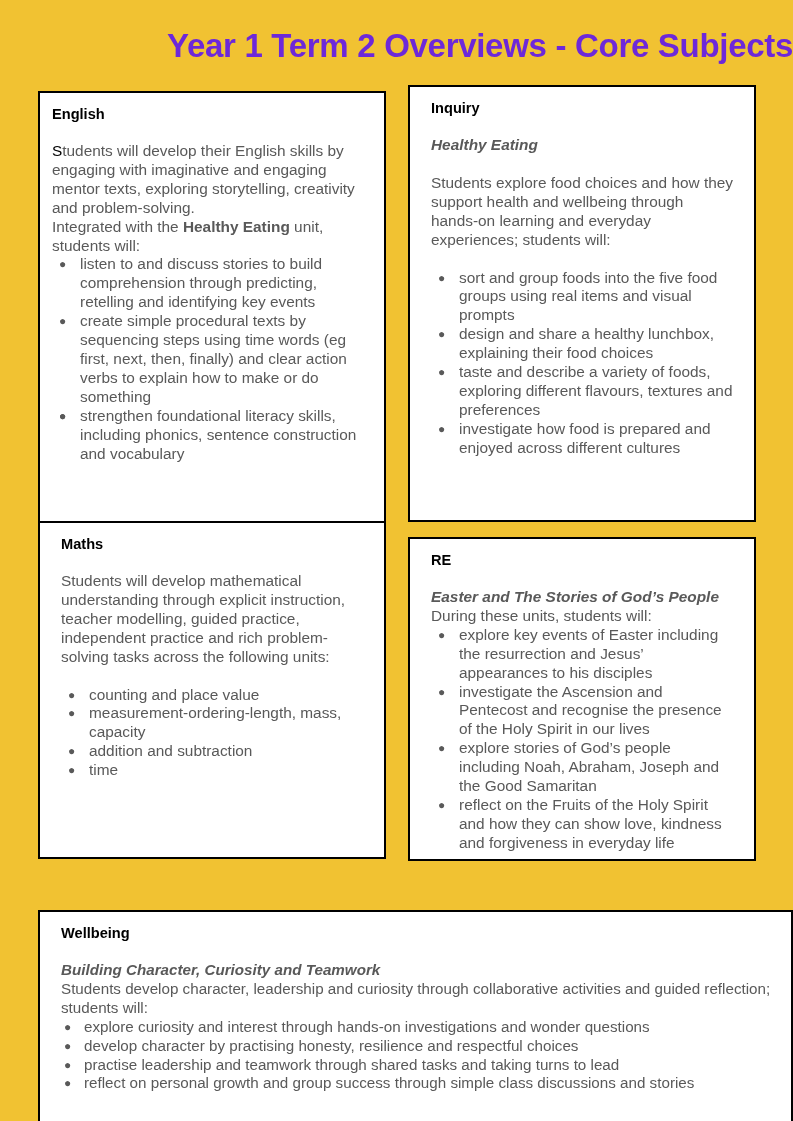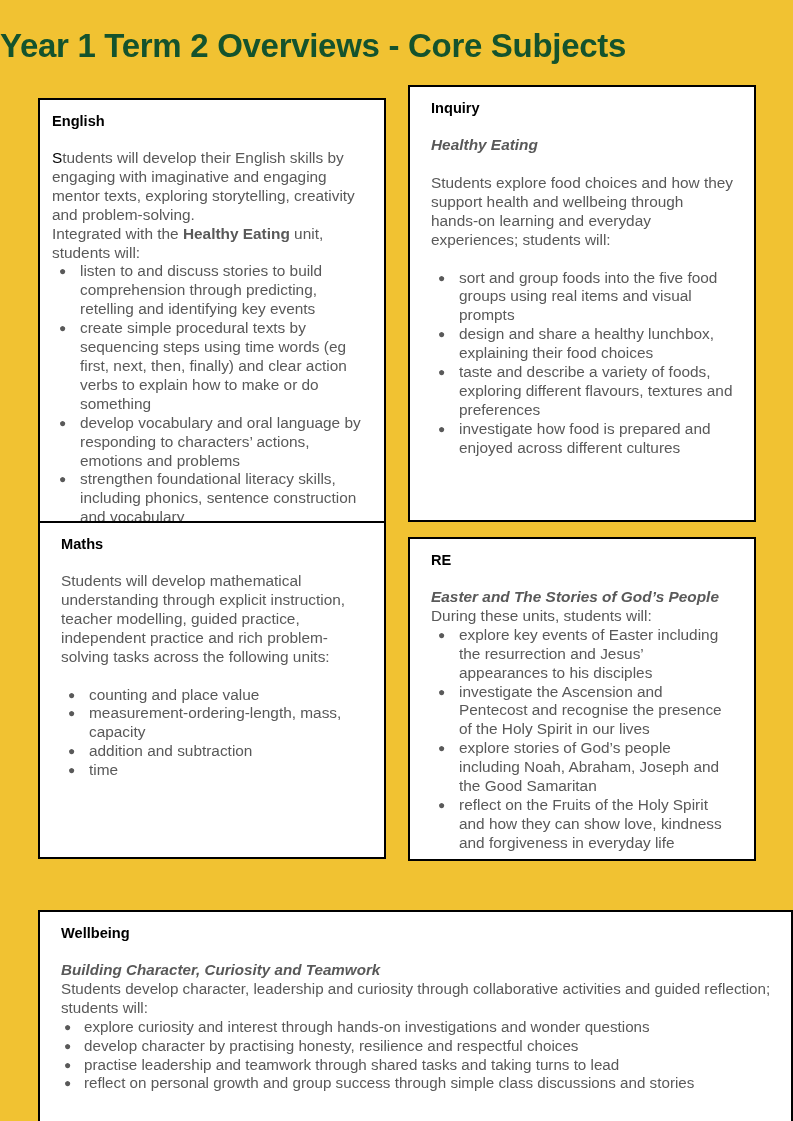--- a/index.html
+++ b/index.html
@@ -5,22 +5,22 @@
     html, body { margin: 0; padding: 0; }
     body {
       width: 793px; height: 1121px;
       background: #f1c232;
       position: relative;
       overflow: hidden;
       font-family: "Liberation Sans", sans-serif;
     }
     .title {
       position: absolute; left: 0; top: 27px; width: 793px;
-      text-align: left;
-      font-size: 33px; font-weight: bold; color: #14532d;
+      text-align: right;
+      font-size: 33px; font-weight: bold; color: #6d28d9;
       letter-spacing: -0.3px;
     }
     .box {
       position: absolute;
       background: #fff;
       border: 2px solid #000;
       box-sizing: border-box;
       padding: 12px 20px 10px 21px;
       color: #595959;
       font-size: 15.4px;
@@ -35,42 +35,42 @@
     .box .sub { font-weight: bold; font-style: italic; }
     .box .gap { height: 19px; }
     .box strong { font-weight: bold; }
     .box .first { color: #000; }
     ul { margin: 0; padding: 0; list-style: none; }
     li { position: relative; padding-left: 28px; }
     li .bullet {
       position: absolute; left: 7px; top: 0;
       font-size: 12px;
     }
-    #english { left: 38px; top: 98px; width: 348px; height: 437px; padding-left: 12px; }
+    #english { left: 38px; top: 91px; width: 348px; height: 437px; padding-left: 12px; }
     #inquiry { left: 408px; top: 85px; width: 348px; height: 437px; }
     #maths   { left: 38px; top: 521px; width: 348px; height: 338px; }
     #re      { left: 408px; top: 537px; width: 348px; height: 324px; }
     #wellbeing { left: 38px; top: 889px; width: 755px; height: 221px; font-size: 15.2px; margin-top: 21px; }
     #wellbeing li { padding-left: 23px; }
     #wellbeing li .bullet { left: 3px; }
     #re h2 { margin-bottom: 19px; }
   </style>
 </head>
 <body>
 
 <div class="title">Year 1 Term 2 Overviews - Core Subjects</div>
 
 <div class="box" id="english">
   <h2>English</h2>
   <p><span class="first">S</span><span>tudents will develop their English skills by engaging with imaginative and engaging mentor texts, exploring storytelling, creativity and problem-solving.</span></p>
   <p><span>Integrated with the </span><strong>Healthy Eating</strong><span> unit, students will:</span></p>
   <ul>
     <li><span class="bullet">●</span><span>listen to and discuss stories to build comprehension through predicting, retelling and identifying key events</span></li>
     <li><span class="bullet">●</span><span>create simple procedural texts by sequencing steps using time words (eg first, next, then, finally) and clear action verbs to explain how to make or do something</span></li>
-    <li><span class="bullet">●</span><span>develop vocabulary and oral language by responding to characters’ actions, emotions and problems</span></li>
+    <li><span class="bullet">●</span></li>
     <li><span class="bullet">●</span><span>strengthen foundational literacy skills, including phonics, sentence construction and vocabulary</span></li>
   </ul>
 </div>
 
 <div class="box" id="inquiry">
   <h2>Inquiry</h2>
   <p class="sub">Healthy Eating</p>
   <div class="gap"></div>
   <p>Students explore food choices and how they support health and wellbeing through hands-on learning and everyday experiences; students will:</p>
   <div class="gap"></div>

